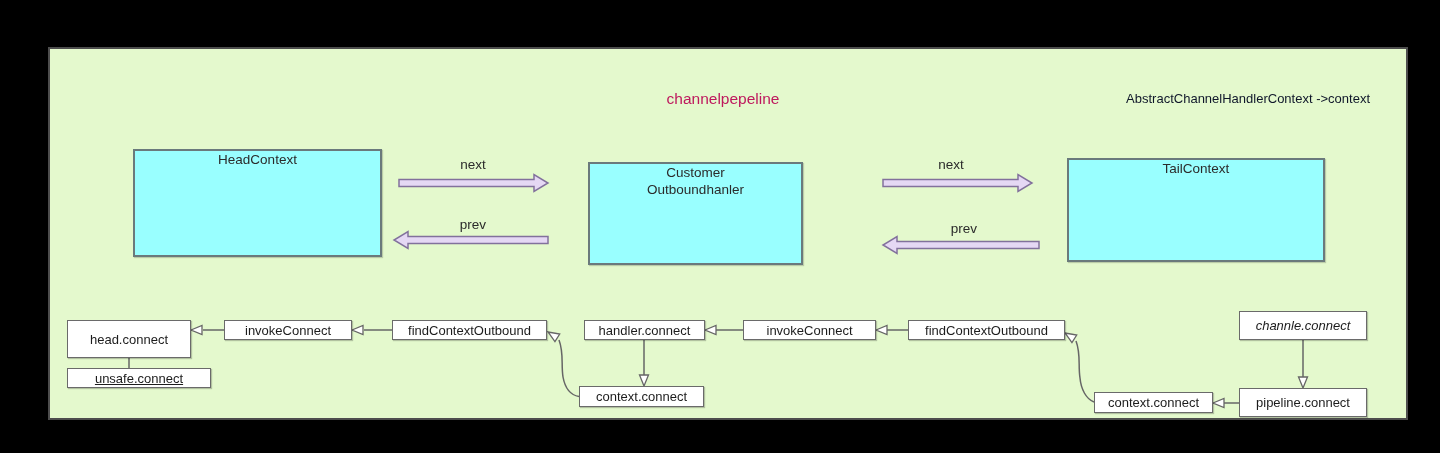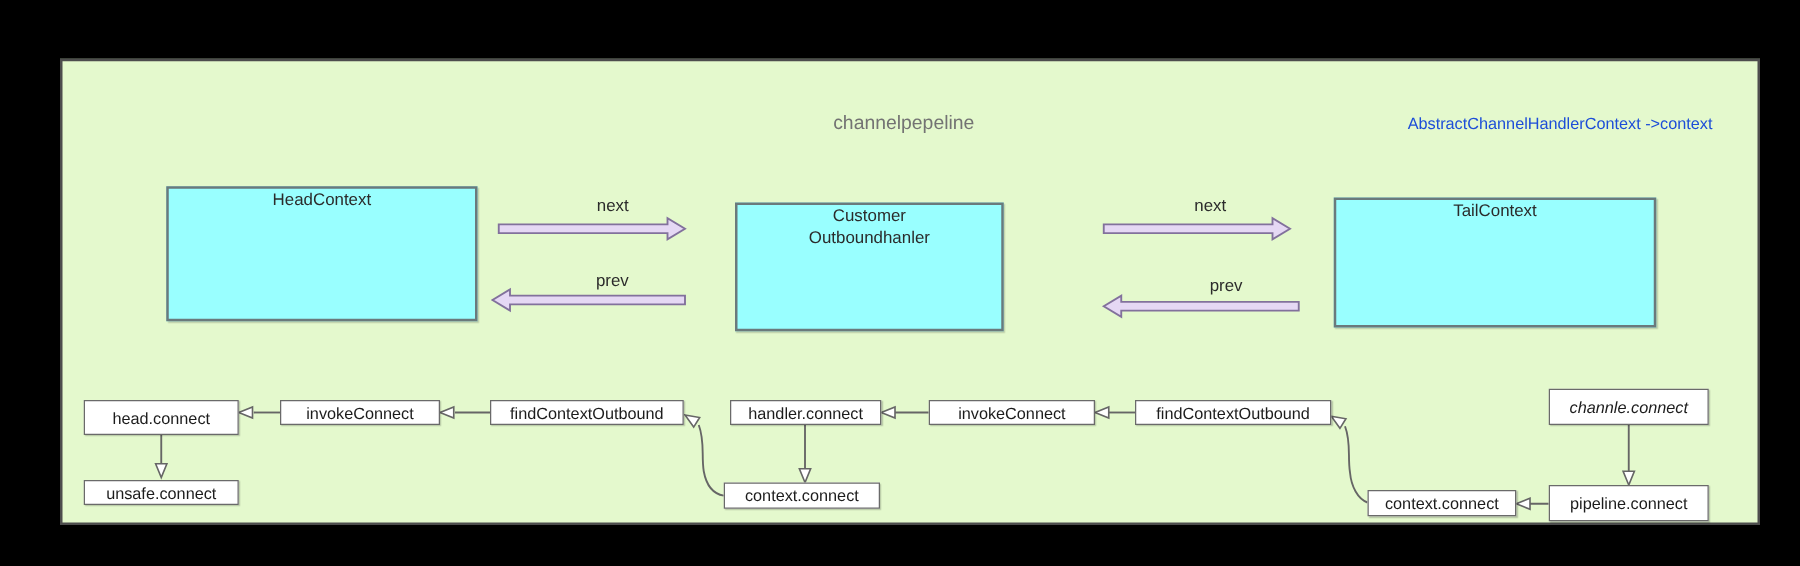--- a/index.html
+++ b/index.html
@@ -7,23 +7,23 @@
   #stage{position:relative;width:1440px;height:453px;background:#000;}
   #panel{position:absolute;left:48px;top:47px;width:1360px;height:373px;
     background:#e4f9cd;border:2px solid #4d4d4d;box-sizing:border-box;}
   svg.layer{position:absolute;left:0;top:0;width:1356px;height:369px;pointer-events:none;}
   .node{position:absolute;background:#99ffff;border:2px solid #6a7a7c;box-sizing:border-box;
     display:flex;align-items:center;justify-content:flex-start;flex-direction:column;
     color:#2b2b2b;font-size:13.5px;line-height:17px;box-shadow:1px 1px 1px rgba(0,0,0,0.18);}
   .fbox{position:absolute;background:#ffffff;border:1.6px solid #6a6a6a;box-sizing:border-box;
     display:flex;align-items:center;justify-content:center;color:#1c1c1c;font-size:13px;
     box-shadow:1px 1px 1px rgba(0,0,0,0.22);white-space:nowrap;}
-  .lbl{position:absolute;color:#2b2b2b;font-size:13.5px;text-align:right;width:60px;}
-  .title{position:absolute;color:#737373;font-size:15.5px;}
-  .subtitle{position:absolute;color:#1d4ed8;font-size:13px;}
+  .lbl{position:absolute;color:#2b2b2b;font-size:13.5px;text-align:center;width:60px;}
+  .title{position:absolute;color:#be185d;font-size:15.5px;}
+  .subtitle{position:absolute;color:#0f172a;font-size:13px;}
 </style>
 </head>
 <body>
 
 <div id="stage">
   <div id="panel">
 
     <svg class="layer">
 
       <g>
@@ -79,40 +79,40 @@
       <span>HeadContext</span>
     </div>
     <div class="node" style="left:538px;top:113px;width:215px;height:103px;">
       <span>Customer</span>
       <span>Outboundhanler</span>
     </div>
     <div class="node" style="left:1017px;top:109px;width:258px;height:104px;">
       <span>TailContext</span>
     </div>
 
-    <div class="fbox" style="left:17px;top:271px;width:124px;height:28px;">
+    <div class="fbox" style="left:17px;top:271px;width:124px;height:38px;">
       <span>head.connect</span>
     </div>
     <div class="fbox" style="left:174px;top:271px;width:128px;height:20px;">
       <span>invokeConnect</span>
     </div>
     <div class="fbox" style="left:342px;top:271px;width:155px;height:20px;">
       <span>findContextOutbound</span>
     </div>
     <div class="fbox" style="left:534px;top:271px;width:121px;height:20px;align-items:center;">
       <span>handler.connect</span>
     </div>
     <div class="fbox" style="left:693px;top:271px;width:133px;height:20px;">
       <span>invokeConnect</span>
     </div>
     <div class="fbox" style="left:858px;top:271px;width:157px;height:20px;">
       <span>findContextOutbound</span>
     </div>
 
-    <div class="fbox" style="left:17px;top:335px;width:124px;height:20px;">
+    <div class="fbox" style="left:17px;top:319px;width:144px;height:20px;text-decoration:underline;">
       <span>unsafe.connect</span>
     </div>
     <div class="fbox" style="left:529px;top:337px;width:125px;height:21px;">
       <span>context.connect</span>
     </div>
     <div class="fbox" style="left:1044px;top:343px;width:119px;height:21px;">
       <span>context.connect</span>
     </div>
     <div class="fbox" style="left:1189px;top:262px;width:128px;height:29px;font-style:italic;">
       <span>channle.connect</span>

